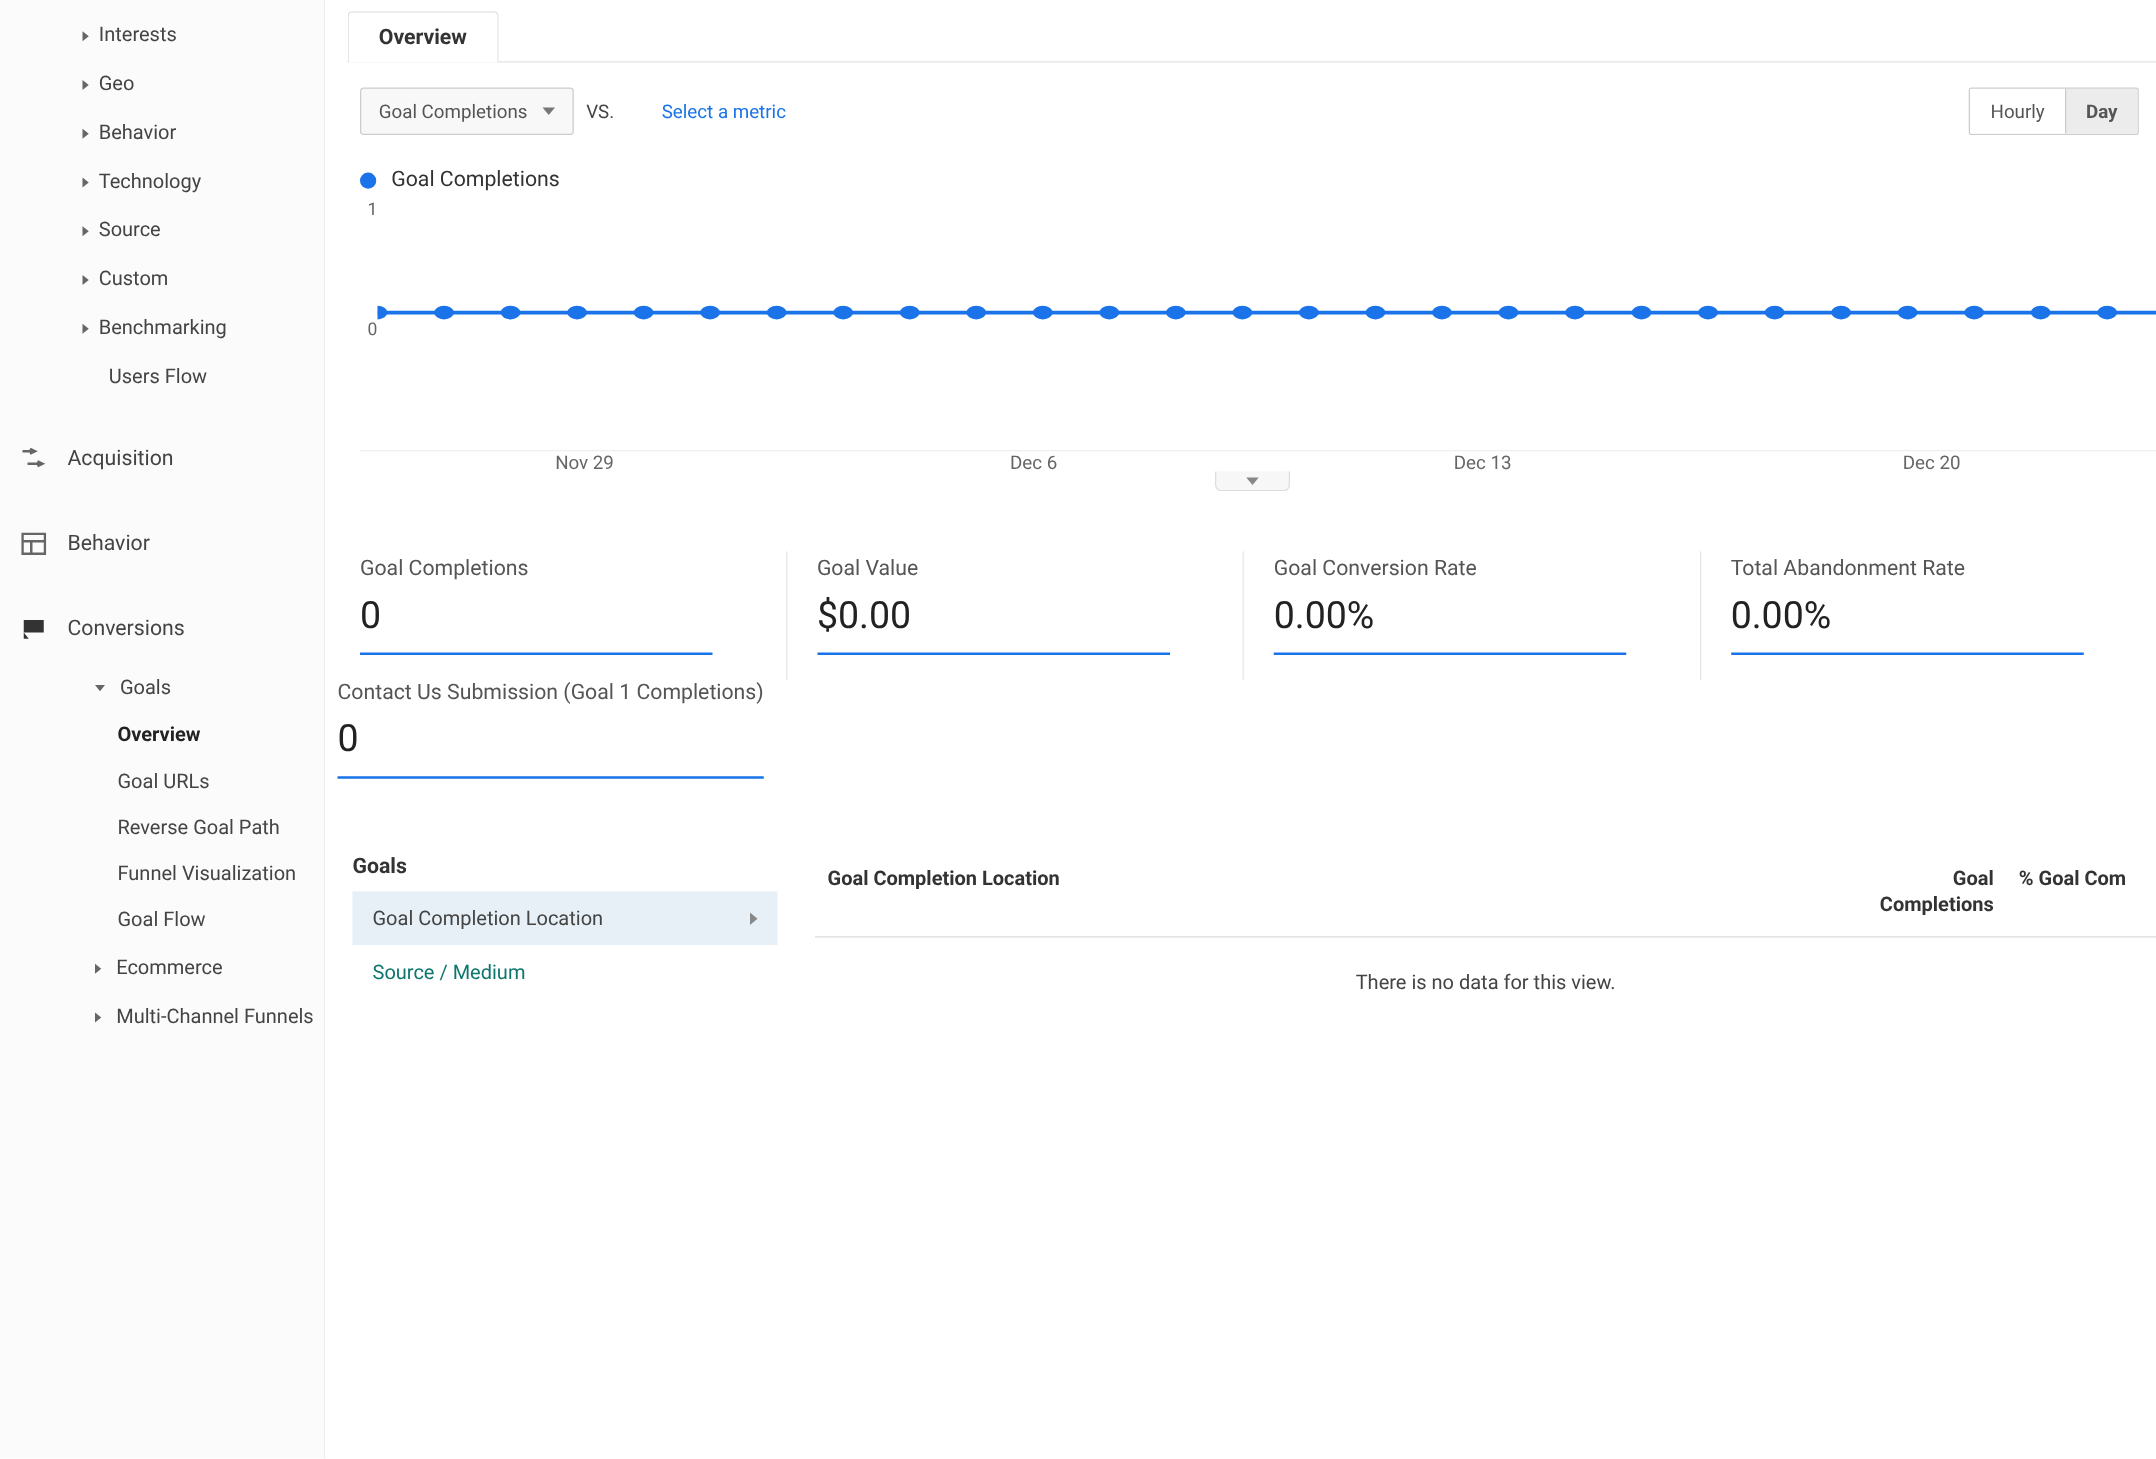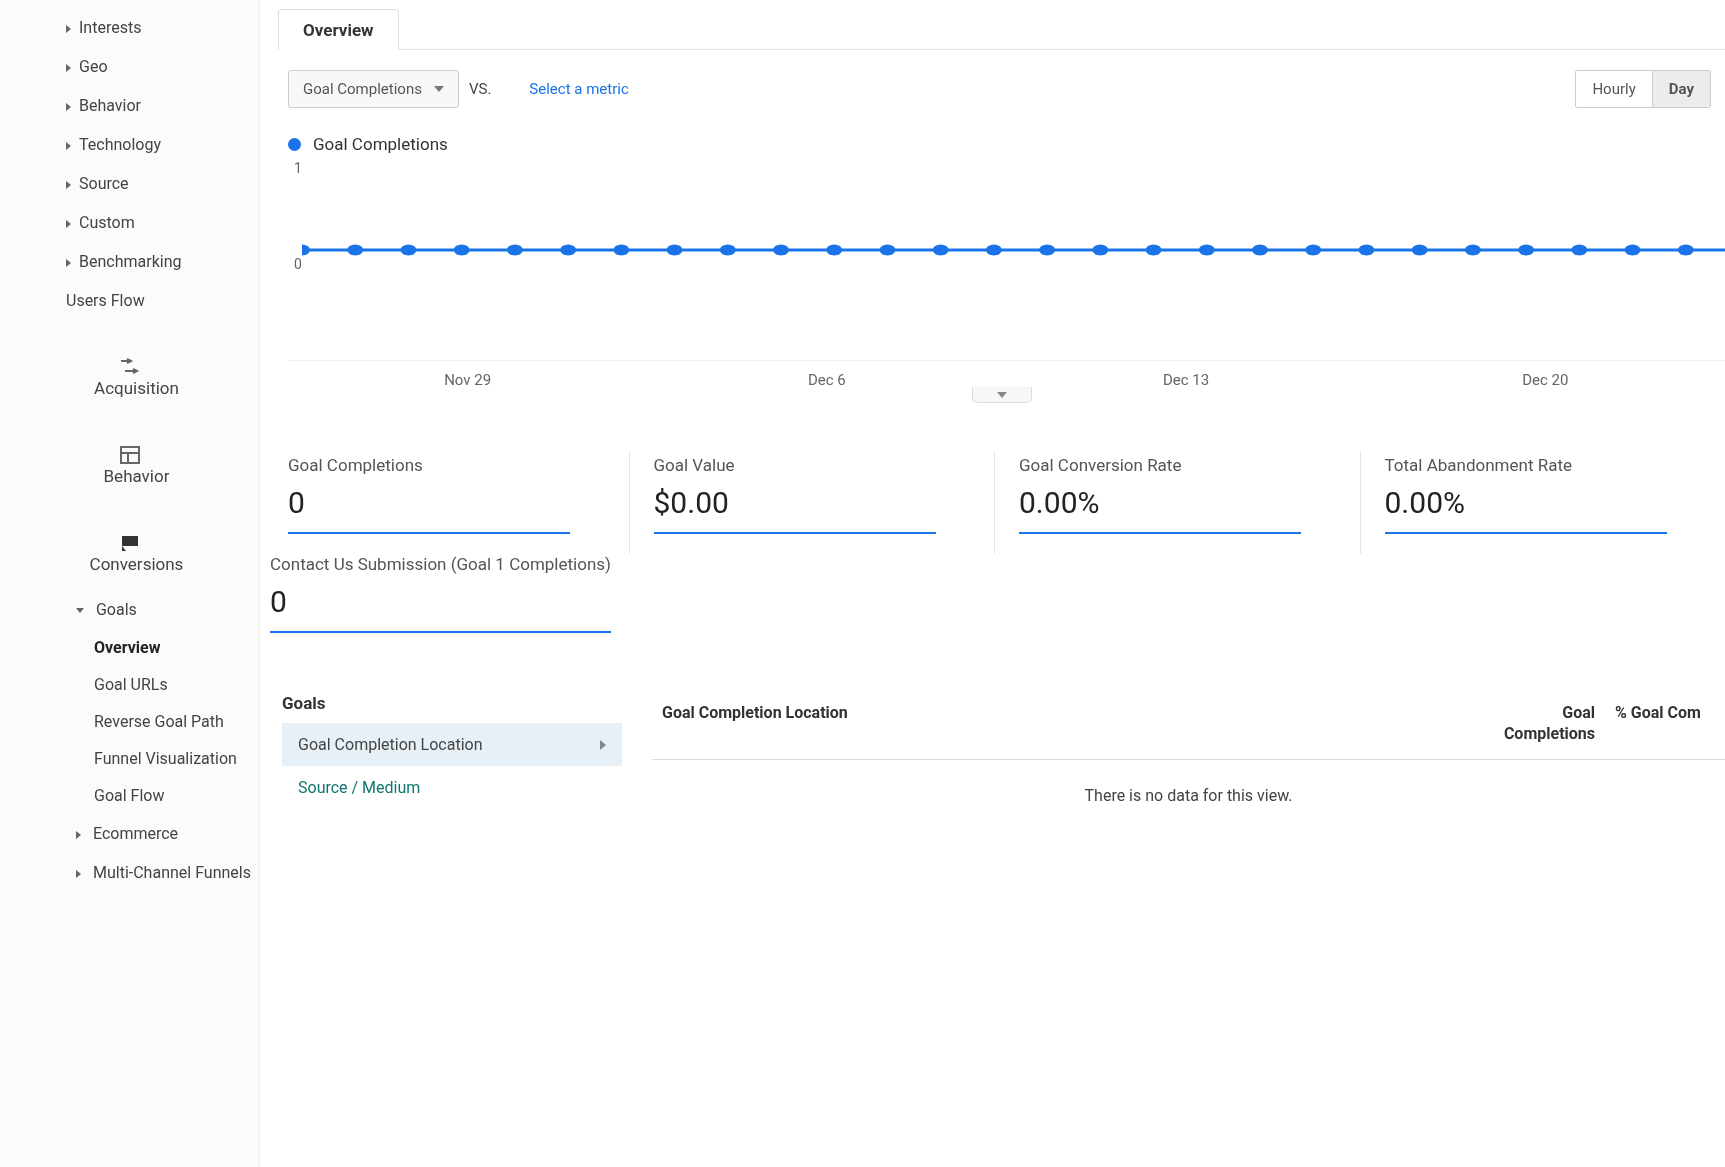--- a/index.html
+++ b/index.html
@@ -34,30 +34,29 @@
     border-right: 4px solid transparent;
     border-top: 5px solid #666;
     border-bottom: none;
   }
   .sb-item {
     padding: 10px 0 10px 66px;
     color: #444;
     font-size: 16px;
     cursor: pointer;
   }
-  .sb-item.no-caret { padding-left: 66px; }
+  .sb-item.no-caret { padding-left: 87px; }
   .sb-section {
     display: flex; align-items: center;
     padding: 10px 0 10px 14px;
     font-size: 17px;
     color: #444;
     cursor: pointer;
     margin-top: 26px;
     margin-bottom: 6px;
-    flex-direction: column;
   }
   .sb-section .icon {
     width: 26px; height: 22px;
     margin-right: 14px;
     display: inline-flex; align-items: center; justify-content: center;
     color: #666;
   }
   .sb-sub {
     padding: 10px 0 10px 76px;
     font-size: 16px;
@@ -151,21 +150,20 @@
     margin: 4px 0 0 10px;
   }
   .y-axis-label {
     position: absolute; font-size: 14px; color: #666;
   }
   .x-axis {
     display: flex;
     margin: 0 0 0 10px;
     color: #666;
     font-size: 15px;
-    padding-top: 10px;
     border-top: 1px solid #eee;
   }
   .x-tick { flex: 1; text-align: center; }
   .collapse-handle {
     width: 60px; height: 16px;
     margin: -2px auto 0 auto;
     border: 1px solid #ddd; border-top: none;
     border-radius: 0 0 5px 5px;
     background: #f7f7f7;
     display: flex; align-items: center; justify-content: center;

